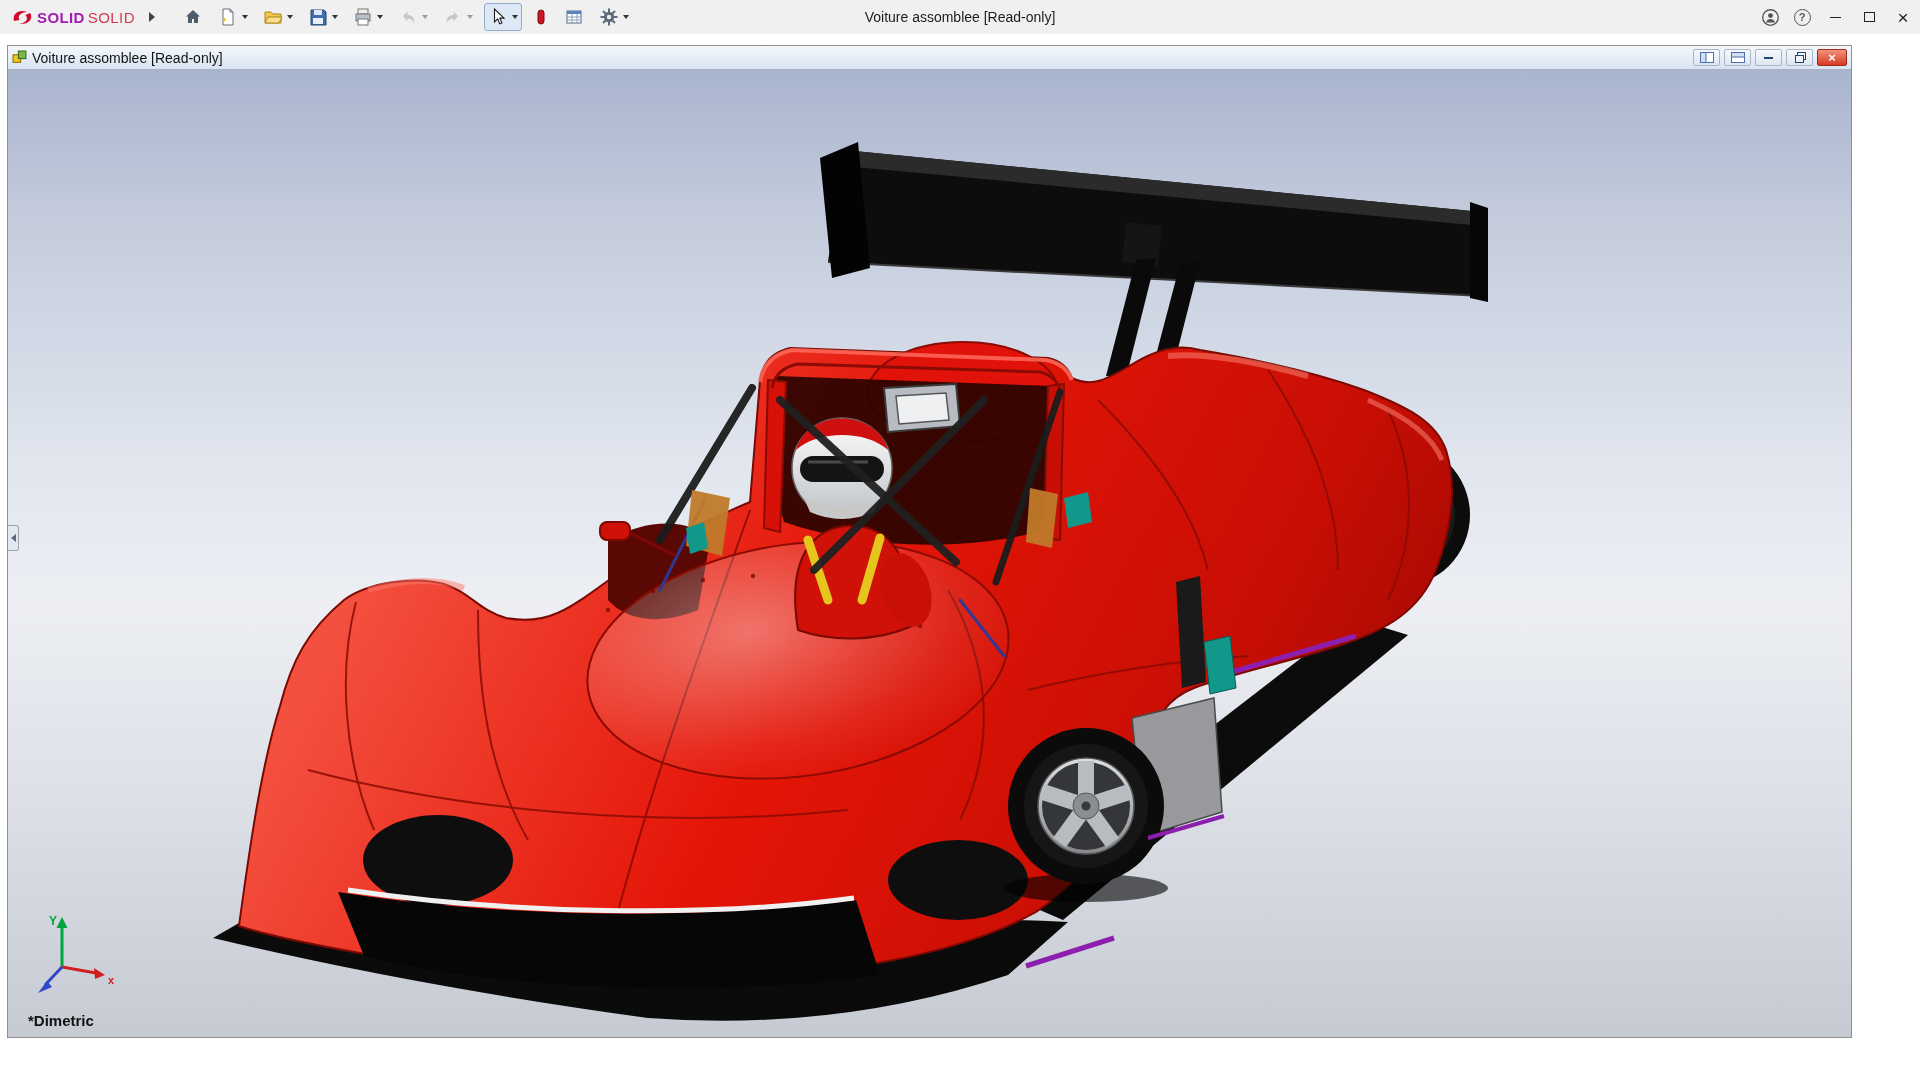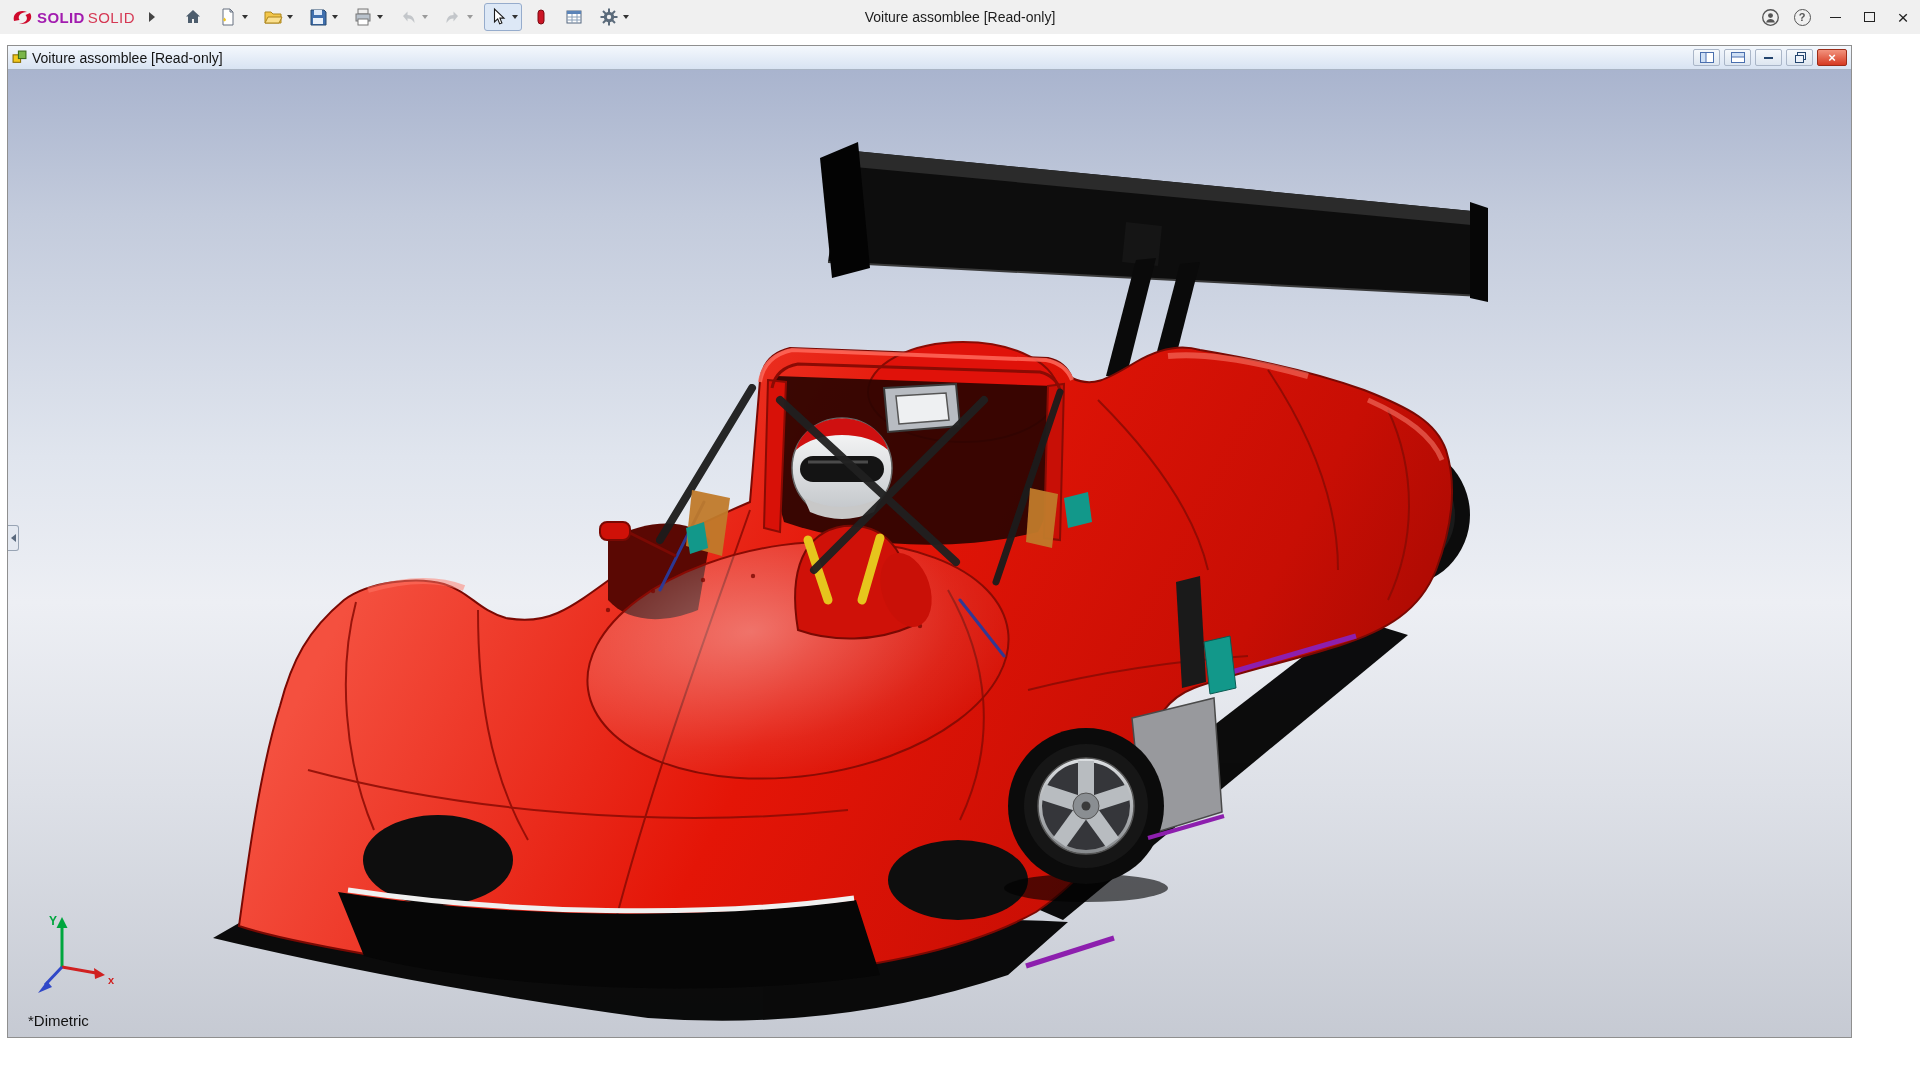--- a/index.html
+++ b/index.html
@@ -48,21 +48,21 @@
                    color:#fff; font-weight:bold; font-size:13px; line-height:13px; }
   .glyph-docmin { width:9px; height:2px; background:#23456e; display:block; }
   .glyph-restore { position:relative; width:9px; height:8px; display:block; }
   .glyph-restore::before { content:""; position:absolute; left:2px; top:-2px; width:7px; height:6px; border:1px solid #23456e; background:#eef3fa; }
   .glyph-restore::after  { content:""; position:absolute; left:0; top:1px; width:7px; height:6px; border:1px solid #23456e; background:#eef3fa; }
 
   
   .viewport { position:absolute; left:0; top:24px; right:0; bottom:0; overflow:hidden; cursor:crosshair;
     background:linear-gradient(180deg,#a9b4ce 0%, #c3cbdc 15%, #e0e5ee 40%, #edeff4 55%, #dde0e7 75%, #c6cad3 100%); }
   .scene { position:absolute; left:0; top:0; width:100%; height:100%; }
-  .view-label { position:absolute; left:20px; bottom:8px; font-size:15px; font-weight:normal; color:#111; }
+  .view-label { position:absolute; left:20px; bottom:8px; font-size:15px; font-weight:bold; color:#111; }
   .triad { position:absolute; left:12px; bottom:32px; }
   .collapse-tab { position:absolute; left:0; top:455px; width:11px; height:26px; background:#e4e9f1;
                   border:1px solid #98a4b4; border-left:none; border-radius:0 3px 3px 0;
                   display:flex; align-items:center; justify-content:center; cursor:pointer; }
   .collapse-tab span { width:0; height:0; border-top:4px solid transparent; border-bottom:4px solid transparent;
                        border-right:5px solid #5a6a7e; display:block; }
 </style>
 </head>
 <body>
 

